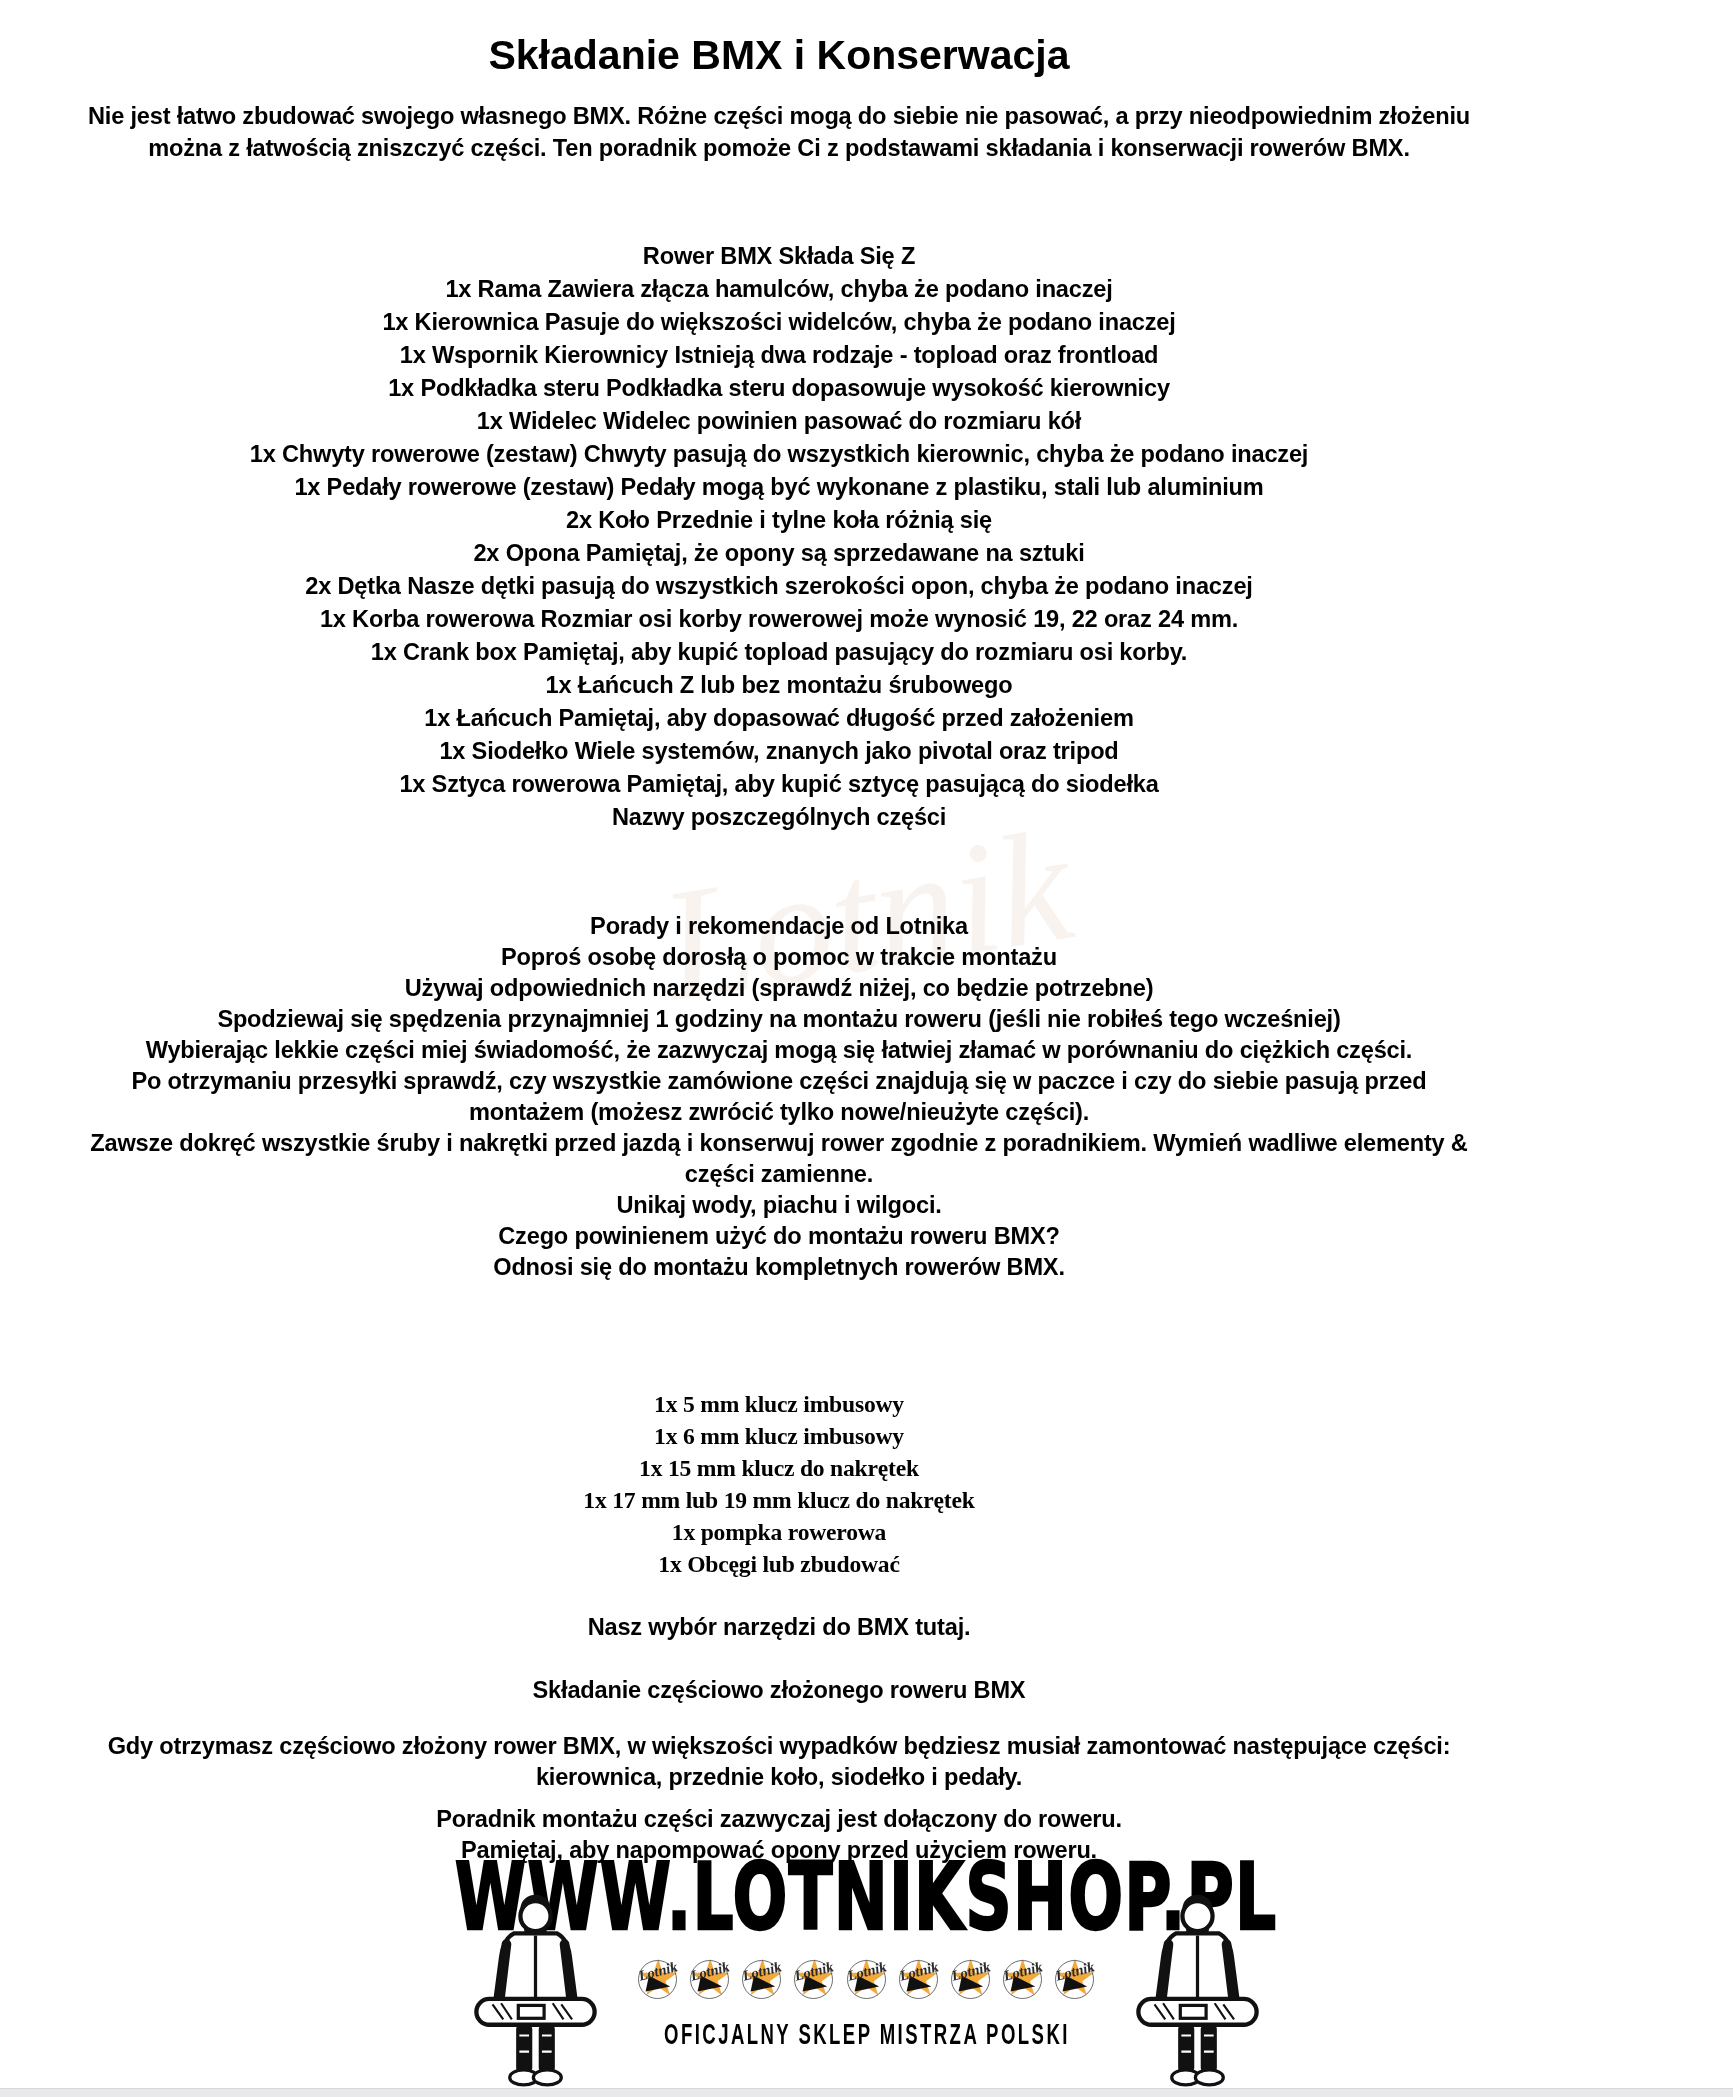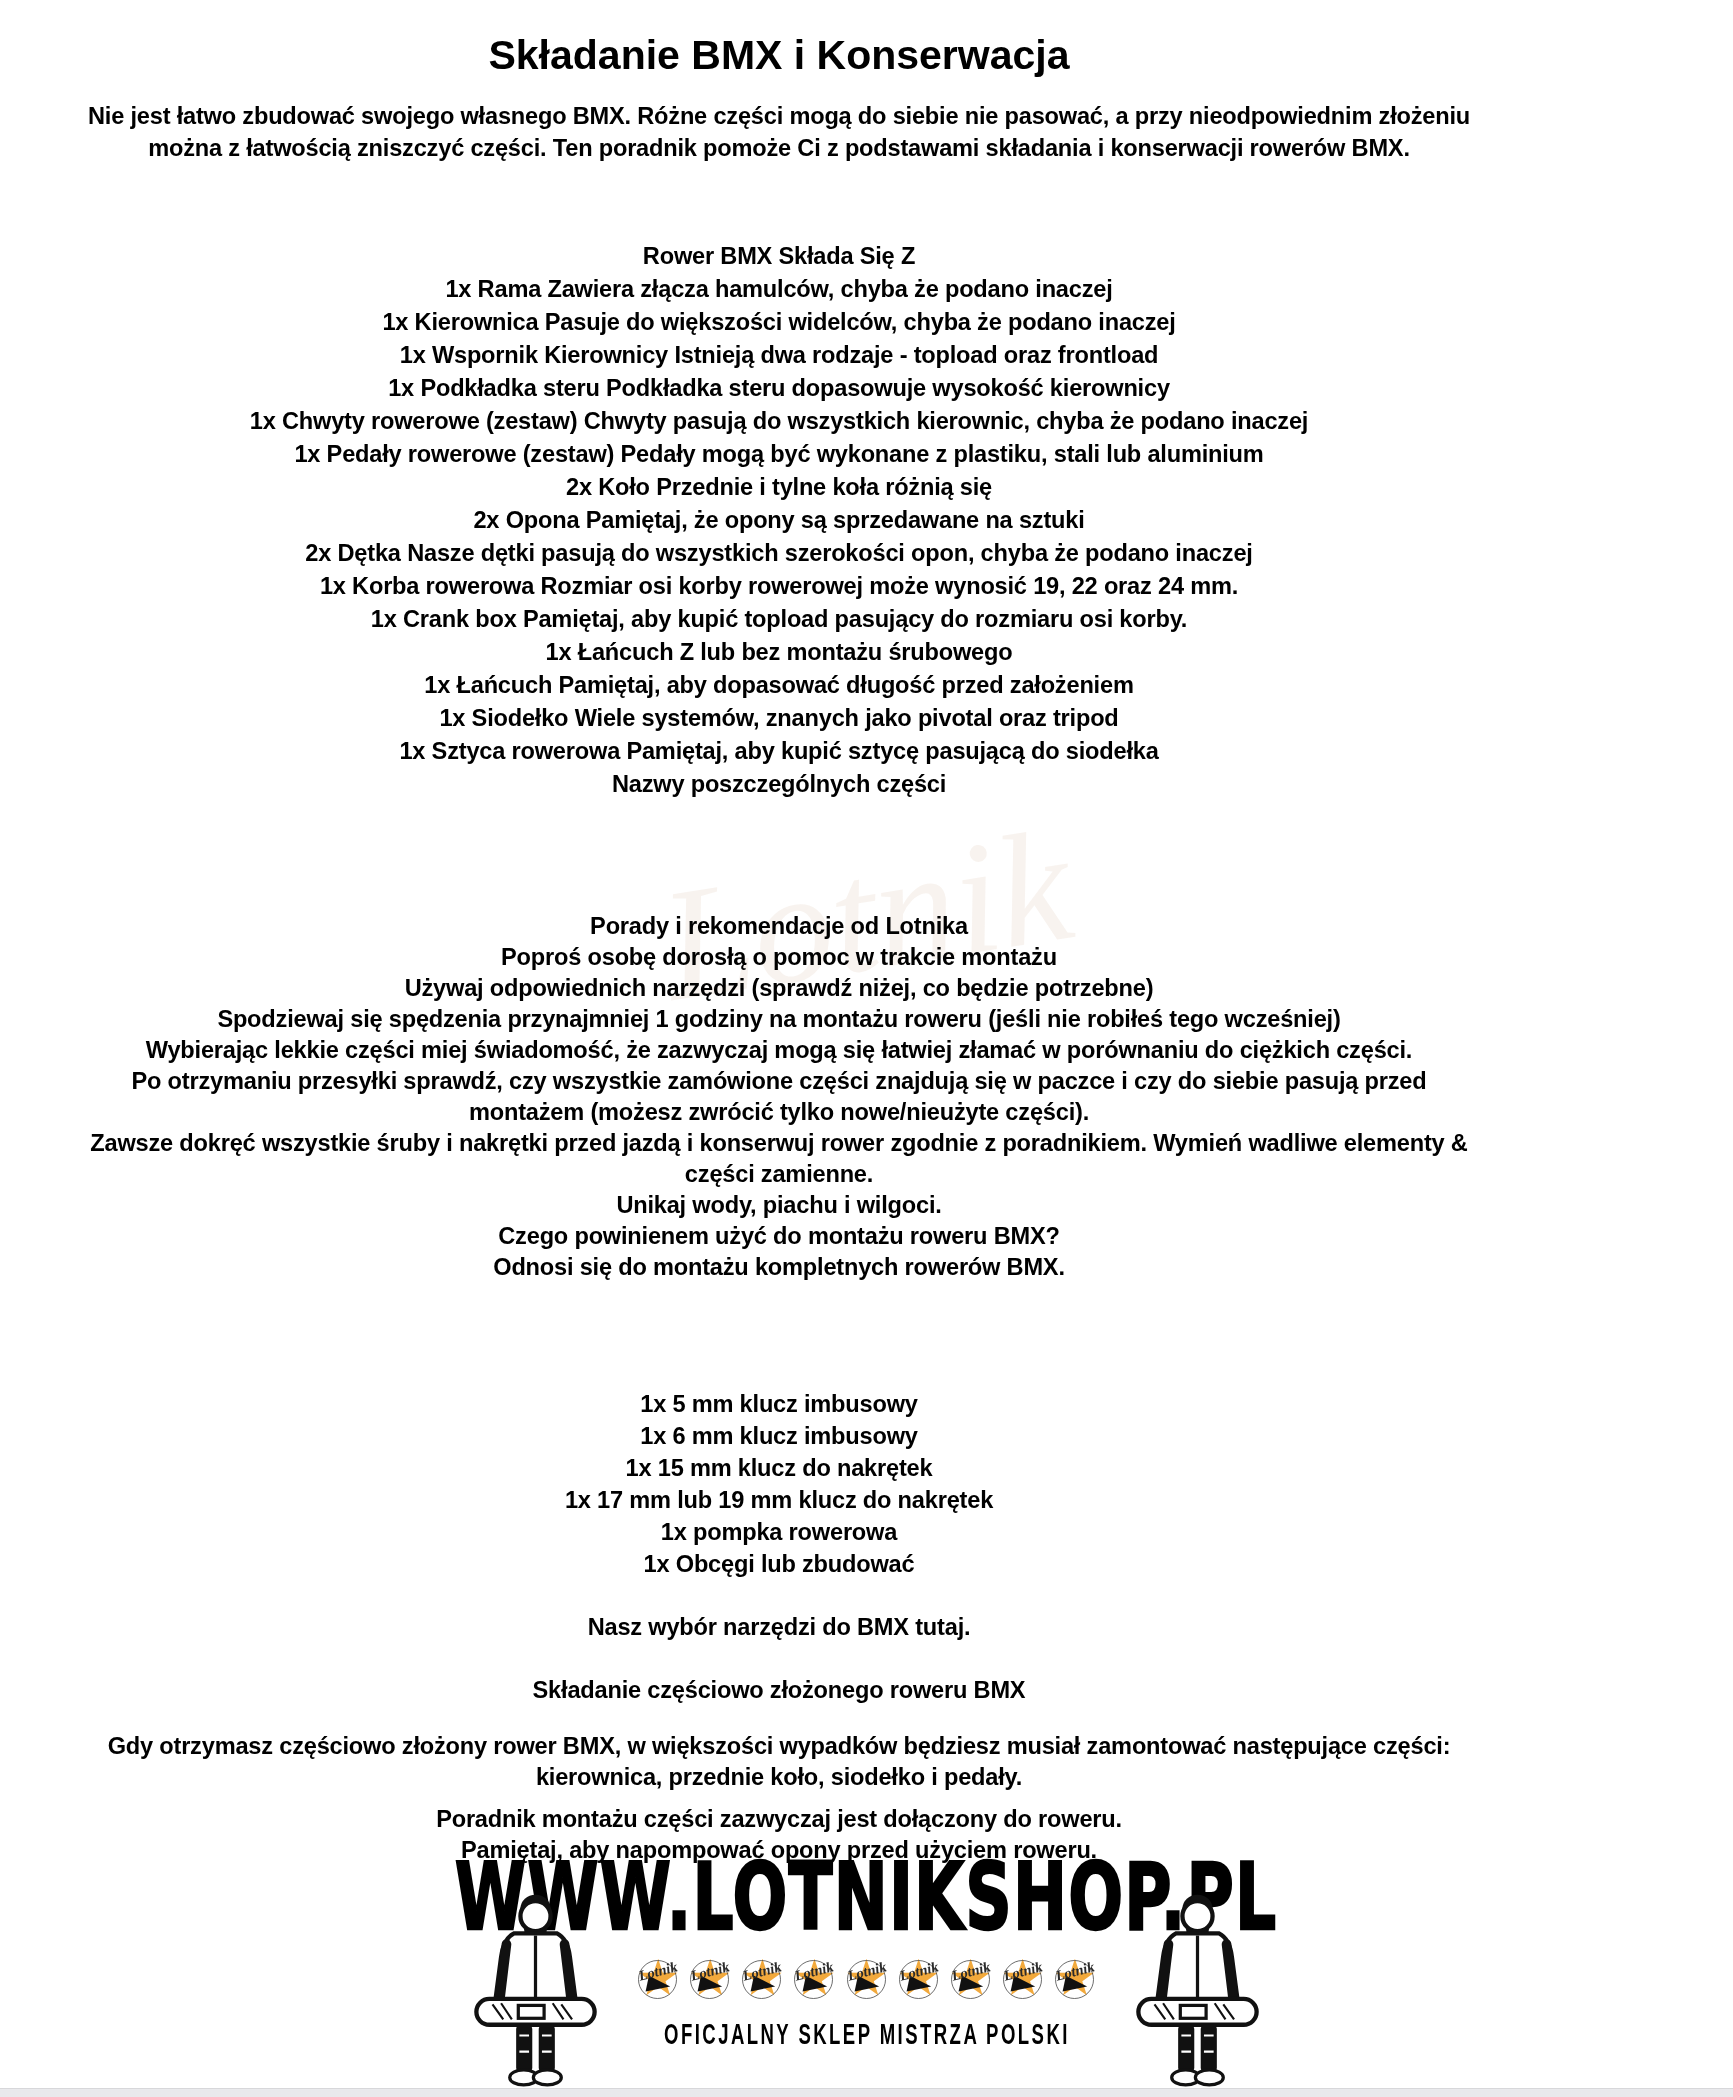--- a/index.html
+++ b/index.html
@@ -21,21 +21,21 @@
   }
   .intro {
     top:76px; padding:0 84px; font-size:23.6px; line-height:32px; letter-spacing:-0.2px;
   }
   .parts { top:240px; font-size:23.6px; letter-spacing:-0.2px; }
   .parts .line { line-height:33px; }
   .tips { top:911px; font-size:23.6px; letter-spacing:-0.2px; padding:0 76px; }
   .tips .line { line-height:31px; }
   .tools-intro { top:1325px; font-size:23.6px; line-height:31px; letter-spacing:-0.2px; }
   .tools { top:1388px; font-size:23.6px; letter-spacing:-0.2px; }
-  .tools .line { line-height:32px; }
+  .tools .line { line-height:32px;font-family:Liberation Serif, serif; }
   .tools-link { top:1612px; font-size:23.6px; line-height:31px; letter-spacing:-0.2px; }
   .partial-head { top:1675px; font-size:23.6px; line-height:31px; letter-spacing:-0.2px; }
   .partial-body { top:1707px; padding:0 99px; font-size:23.6px; line-height:31px; letter-spacing:-0.2px; }
   .notes { top:1804px; font-size:23.6px; letter-spacing:-0.2px; }
   .notes .line { line-height:31px; }
 
   .watermark {
     position:absolute; top:823px; left:0; width:1733px;
     text-align:center;
     font-family:"Liberation Serif", serif; font-style:italic;
@@ -108,20 +108,21 @@
 
   <p class="sec intro">Nie jest łatwo zbudować swojego własnego BMX. Różne części mogą do siebie nie pasować, a przy nieodpowiednim złożeniu można z łatwością zniszczyć części. Ten poradnik pomoże Ci z podstawami składania i konserwacji rowerów BMX.</p>
 
   <div class="sec parts">
     <div class="line">Rower BMX Składa Się Z</div>
     <div>
         <div class="line">1x Rama Zawiera złącza hamulców, chyba że podano inaczej</div>
         <div class="line">1x Kierownica Pasuje do większości widelców, chyba że podano inaczej</div>
         <div class="line">1x Wspornik Kierownicy Istnieją dwa rodzaje - topload oraz frontload</div>
         <div class="line">1x Podkładka steru Podkładka steru dopasowuje wysokość kierownicy</div>
+        <div class="line">1x Widelec Widelec powinien pasować do rozmiaru kół</div>
         <div class="line">1x Chwyty rowerowe (zestaw) Chwyty pasują do wszystkich kierownic, chyba że podano inaczej</div>
         <div class="line">1x Pedały rowerowe (zestaw) Pedały mogą być wykonane z plastiku, stali lub aluminium</div>
         <div class="line">2x Koło Przednie i tylne koła różnią się</div>
         <div class="line">2x Opona Pamiętaj, że opony są sprzedawane na sztuki</div>
         <div class="line">2x Dętka Nasze dętki pasują do wszystkich szerokości opon, chyba że podano inaczej</div>
         <div class="line">1x Korba rowerowa Rozmiar osi korby rowerowej może wynosić 19, 22 oraz 24 mm.</div>
         <div class="line">1x Crank box Pamiętaj, aby kupić topload pasujący do rozmiaru osi korby.</div>
         <div class="line">1x Łańcuch Z lub bez montażu śrubowego</div>
         <div class="line">1x Łańcuch Pamiętaj, aby dopasować długość przed założeniem</div>
         <div class="line">1x Siodełko Wiele systemów, znanych jako pivotal oraz tripod</div>

